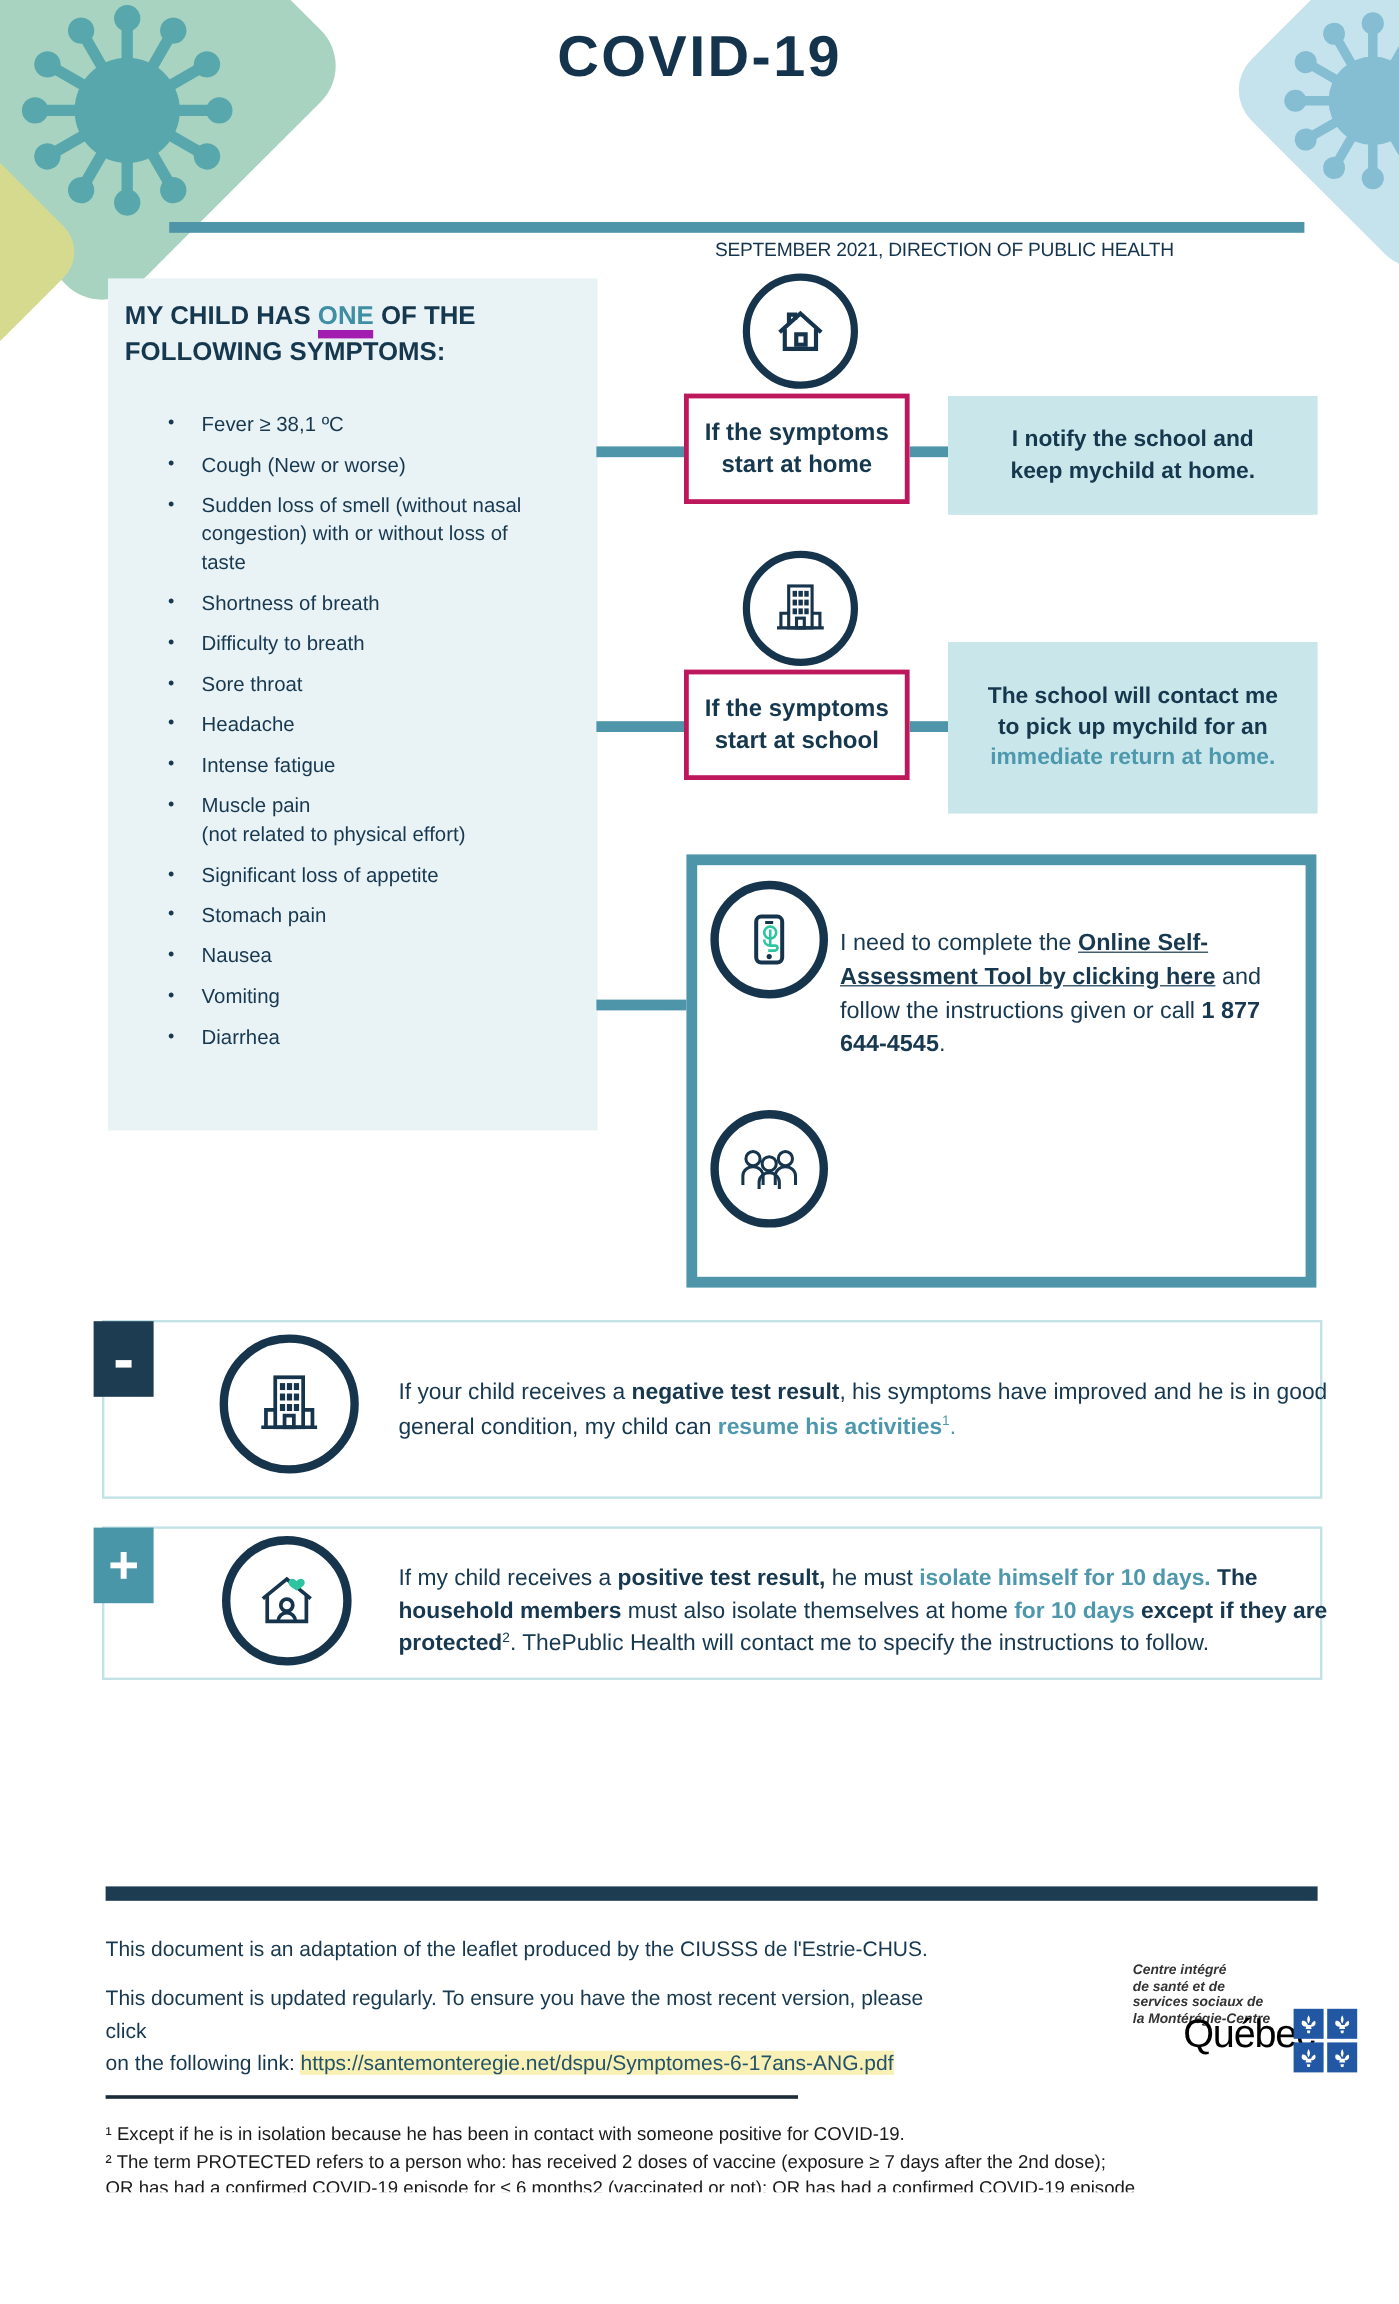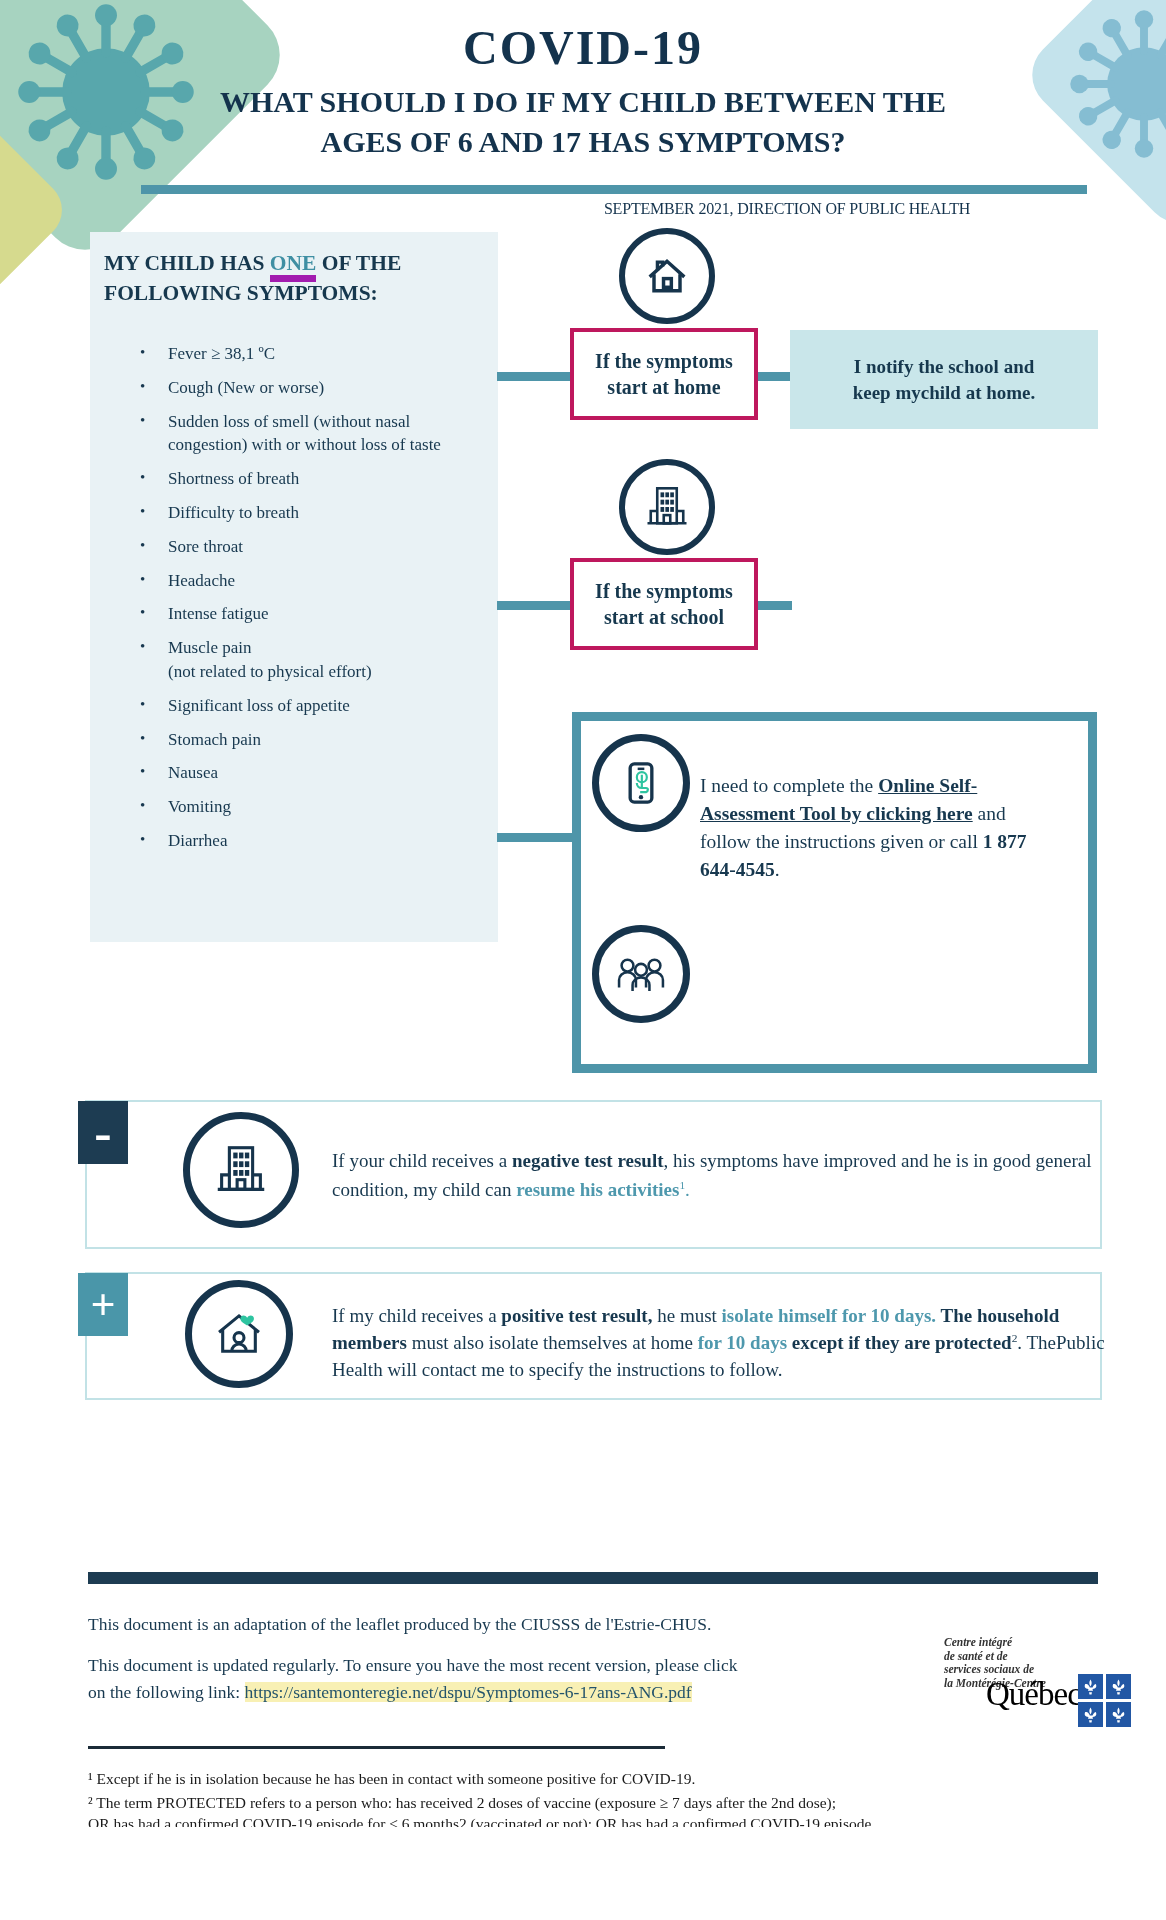--- a/index.html
+++ b/index.html
@@ -1,17 +1,17 @@
 <!DOCTYPE html>
 <html><head>
 <meta charset="utf-8">
 <style>
   html,body{margin:0;padding:0;background:#fff;}
   #page{position:relative;width:1166px;height:1827px;overflow:hidden;background:#fff;
-        font-family:Liberation Serif, serif;color:#17384f;}
+        font-family:Liberation Sans, sans-serif;color:#17384f;}
   
   .diamond{position:absolute;transform:rotate(45deg);z-index:0;}
   #diamond-green{left:-65px;top:-95px;width:300px;height:300px;border-radius:42px;background:#a7d3c0;}
   #diamond-yellow{left:-155px;top:115px;width:190px;height:190px;border-radius:30px;background:#d6da8e;}
   #diamond-blue{left:1065px;top:-40px;width:230px;height:230px;border-radius:36px;background:#c4e3ec;}
   .virus-svg{position:absolute;z-index:1;}
   #virus-left{left:12px;top:-2px;width:188px;height:188px;color:#58a7ac;}
   #virus-right{left:1065px;top:5px;width:158px;height:158px;color:#85bdd2;}
   
   .abs{position:absolute;z-index:2;}
@@ -147,21 +147,20 @@
   <div id="diamond-yellow" class="diamond"></div>
   <div id="diamond-blue" class="diamond"></div>
   <svg id="virus-left" class="virus-svg">
       <use href="#virus"></use>
     </svg>
   <svg id="virus-right" class="virus-svg">
       <use href="#virus"></use>
     </svg>
 
   <div id="title" class="abs">COVID-19</div>
-  <div id="subtitle" class="abs">WHAT SHOULD I DO IF MY CHILD BETWEEN THE AGES OF 6 AND 17 HAS SYMPTOMS?</div>
   <div id="header-rule" class="abs"></div>
   <div id="date-line" class="abs">SEPTEMBER 2021, DIRECTION OF PUBLIC HEALTH</div>
 
   <div id="symptoms-panel" class="abs"></div>
   <div id="symptoms-heading" class="abs"><span>MY CHILD HAS </span><span class="one">ONE</span><span> OF THE FOLLOWING SYMPTOMS:</span></div>
   <ul id="symptoms-list" class="abs">
     <li>Fever ≥ 38,1 ºC</li>
     <li>Cough (New or worse)</li>
     <li>Sudden loss of smell (without nasal congestion) with or without loss of taste</li>
     <li>Shortness of breath</li>
@@ -199,20 +198,23 @@
     <p>I notify the school and keep mychild at home.</p>
   </div>
 
   <div id="circle-school" class="icon-circle">
     <svg width="52" height="52" viewBox="0 0 64 64">
         <use href="#school-building"></use>
       </svg>
   </div>
   <div id="box-school" class="cond-box">
     <p>If the symptoms start at school</p>
+  </div>
+  <div id="result-school" class="result-box">
+    <p><span>The school will contact me to pick up mychild for an </span><span class="teal">immediate return at home.</span></p>
   </div>
 
   <div id="big-box" class="abs"></div>
   <div id="circle-phone" class="icon-circle">
     <svg width="50" height="50" viewBox="0 0 60 60">
       <rect x="17" y="7" width="26" height="46" rx="5" fill="none" stroke="#16344c" stroke-width="4"></rect>
       <line x1="26" y1="13" x2="34" y2="13" stroke="#16344c" stroke-width="3"></line>
       <circle cx="30" cy="47" r="2.6" fill="#16344c"></circle>
       <g stroke="#2ec4a0" stroke-width="2.6" fill="none">
         <circle cx="31" cy="23" r="6"></circle>

